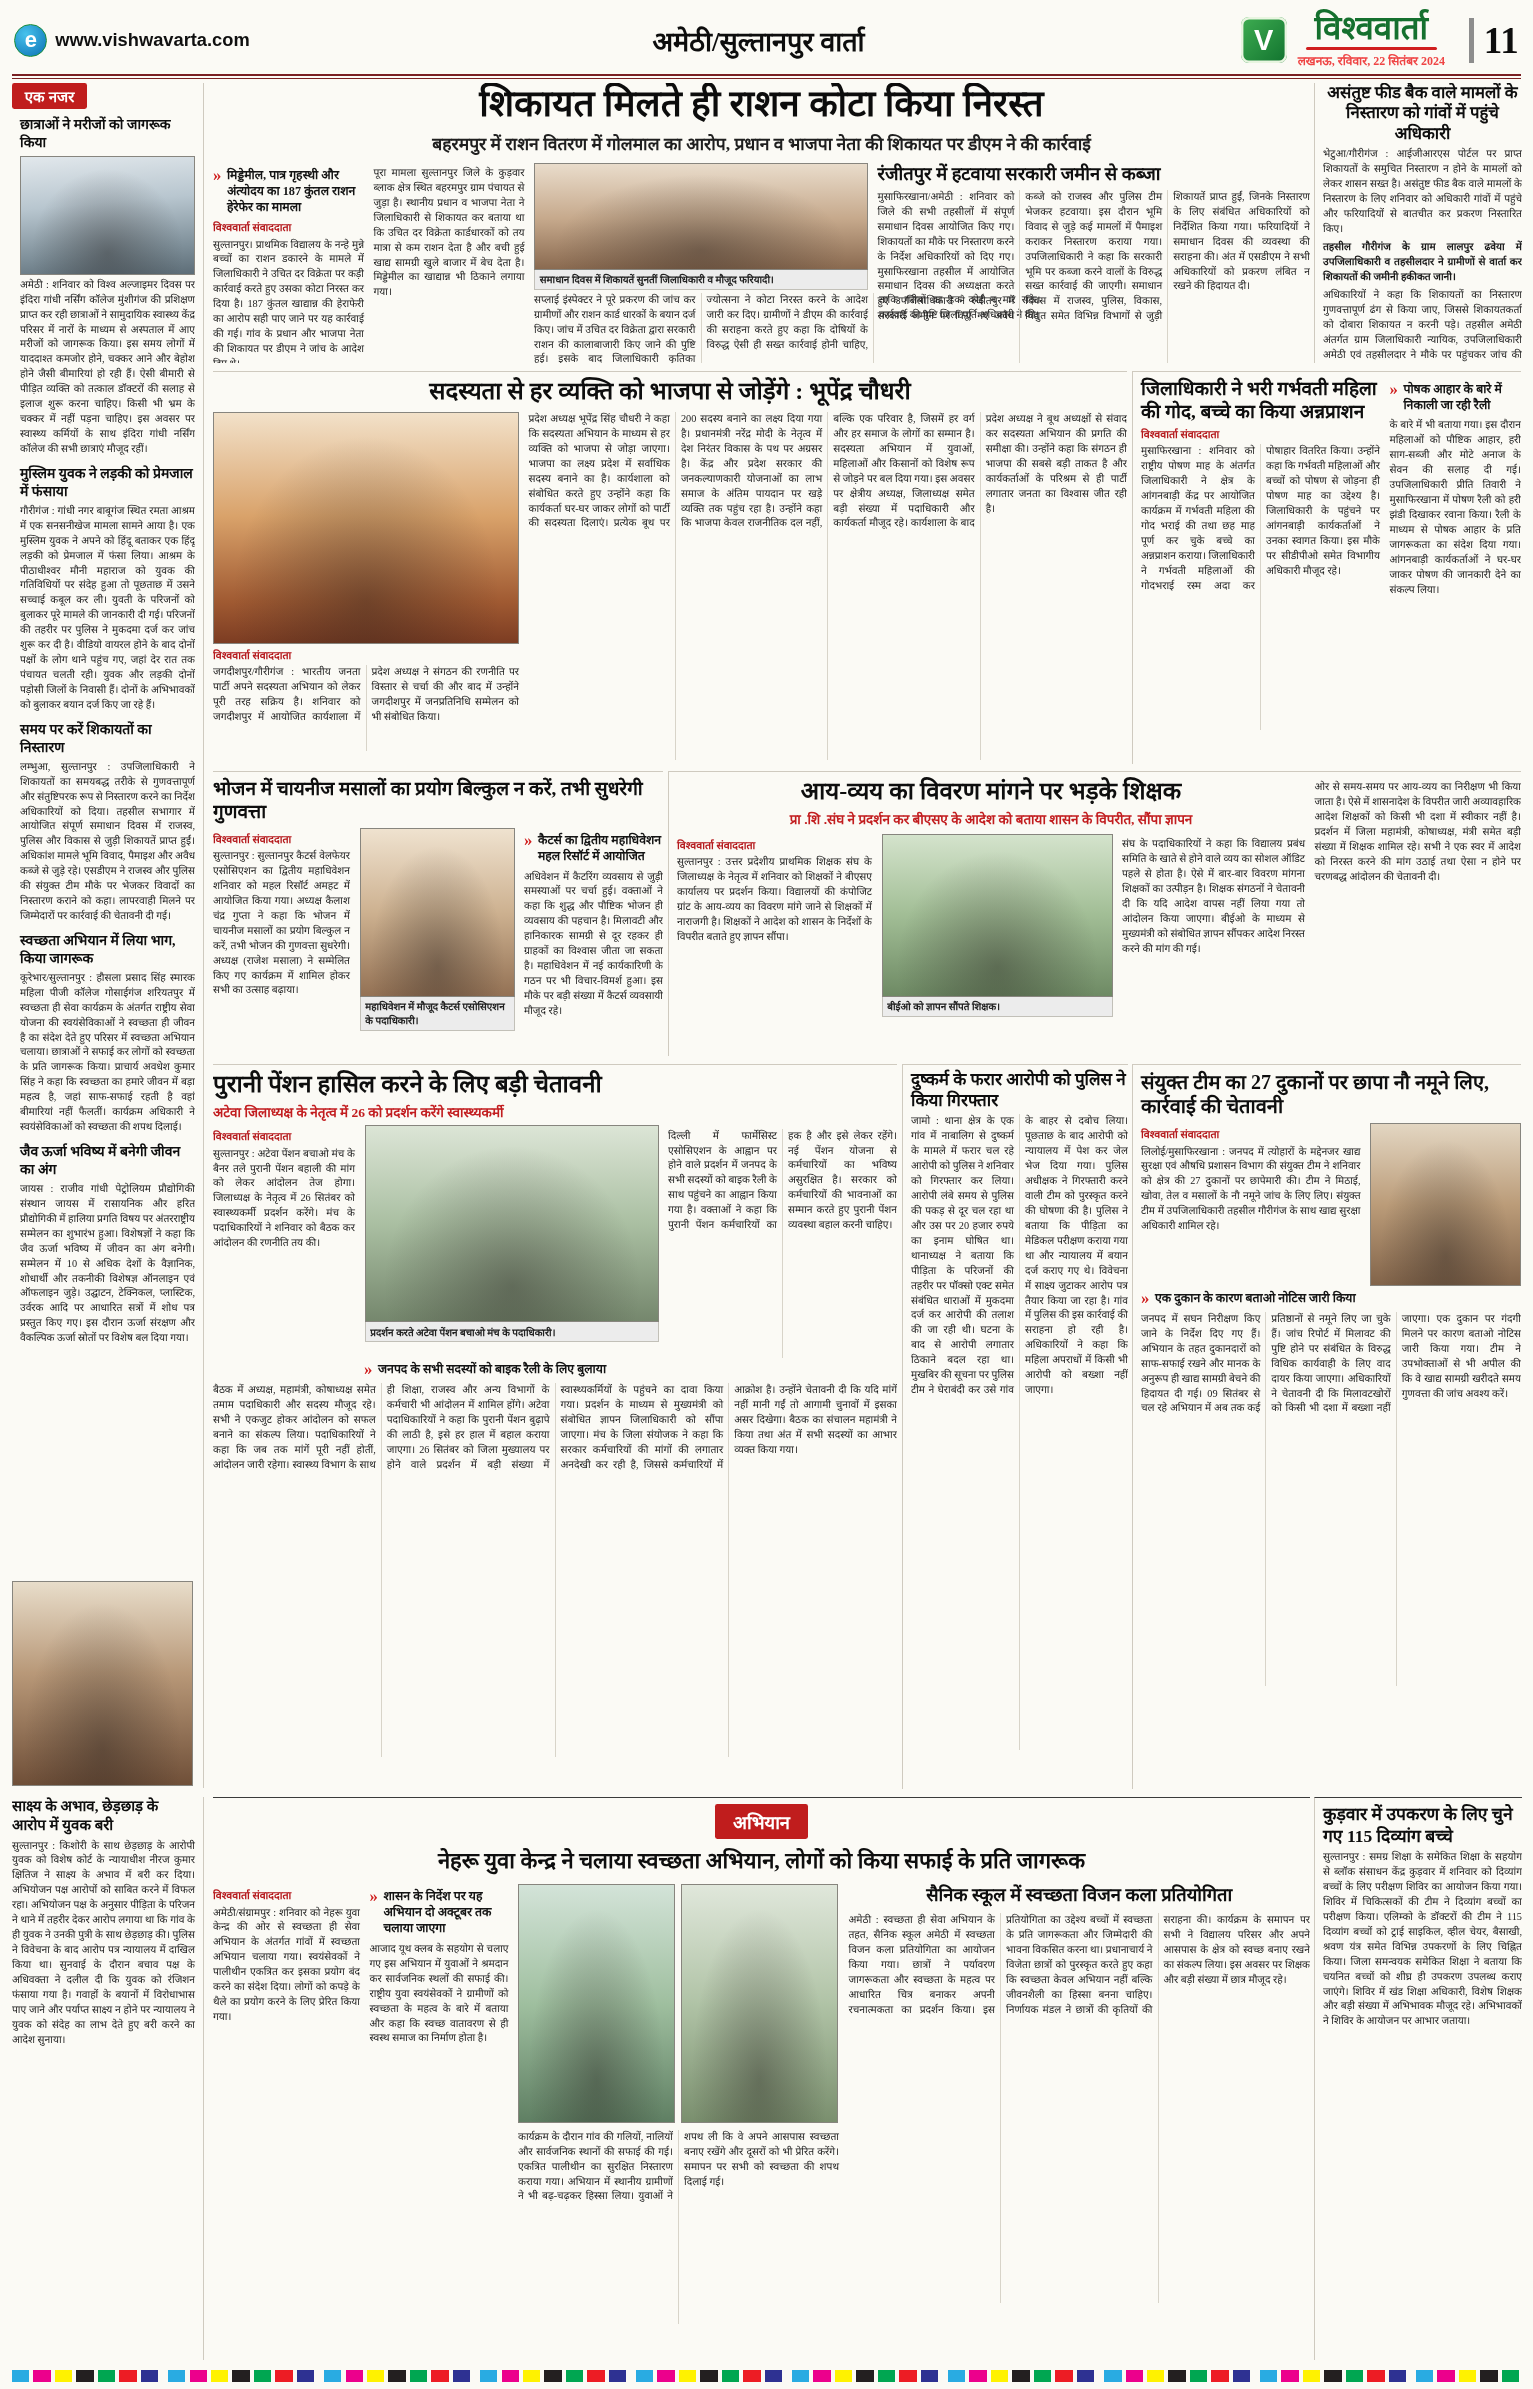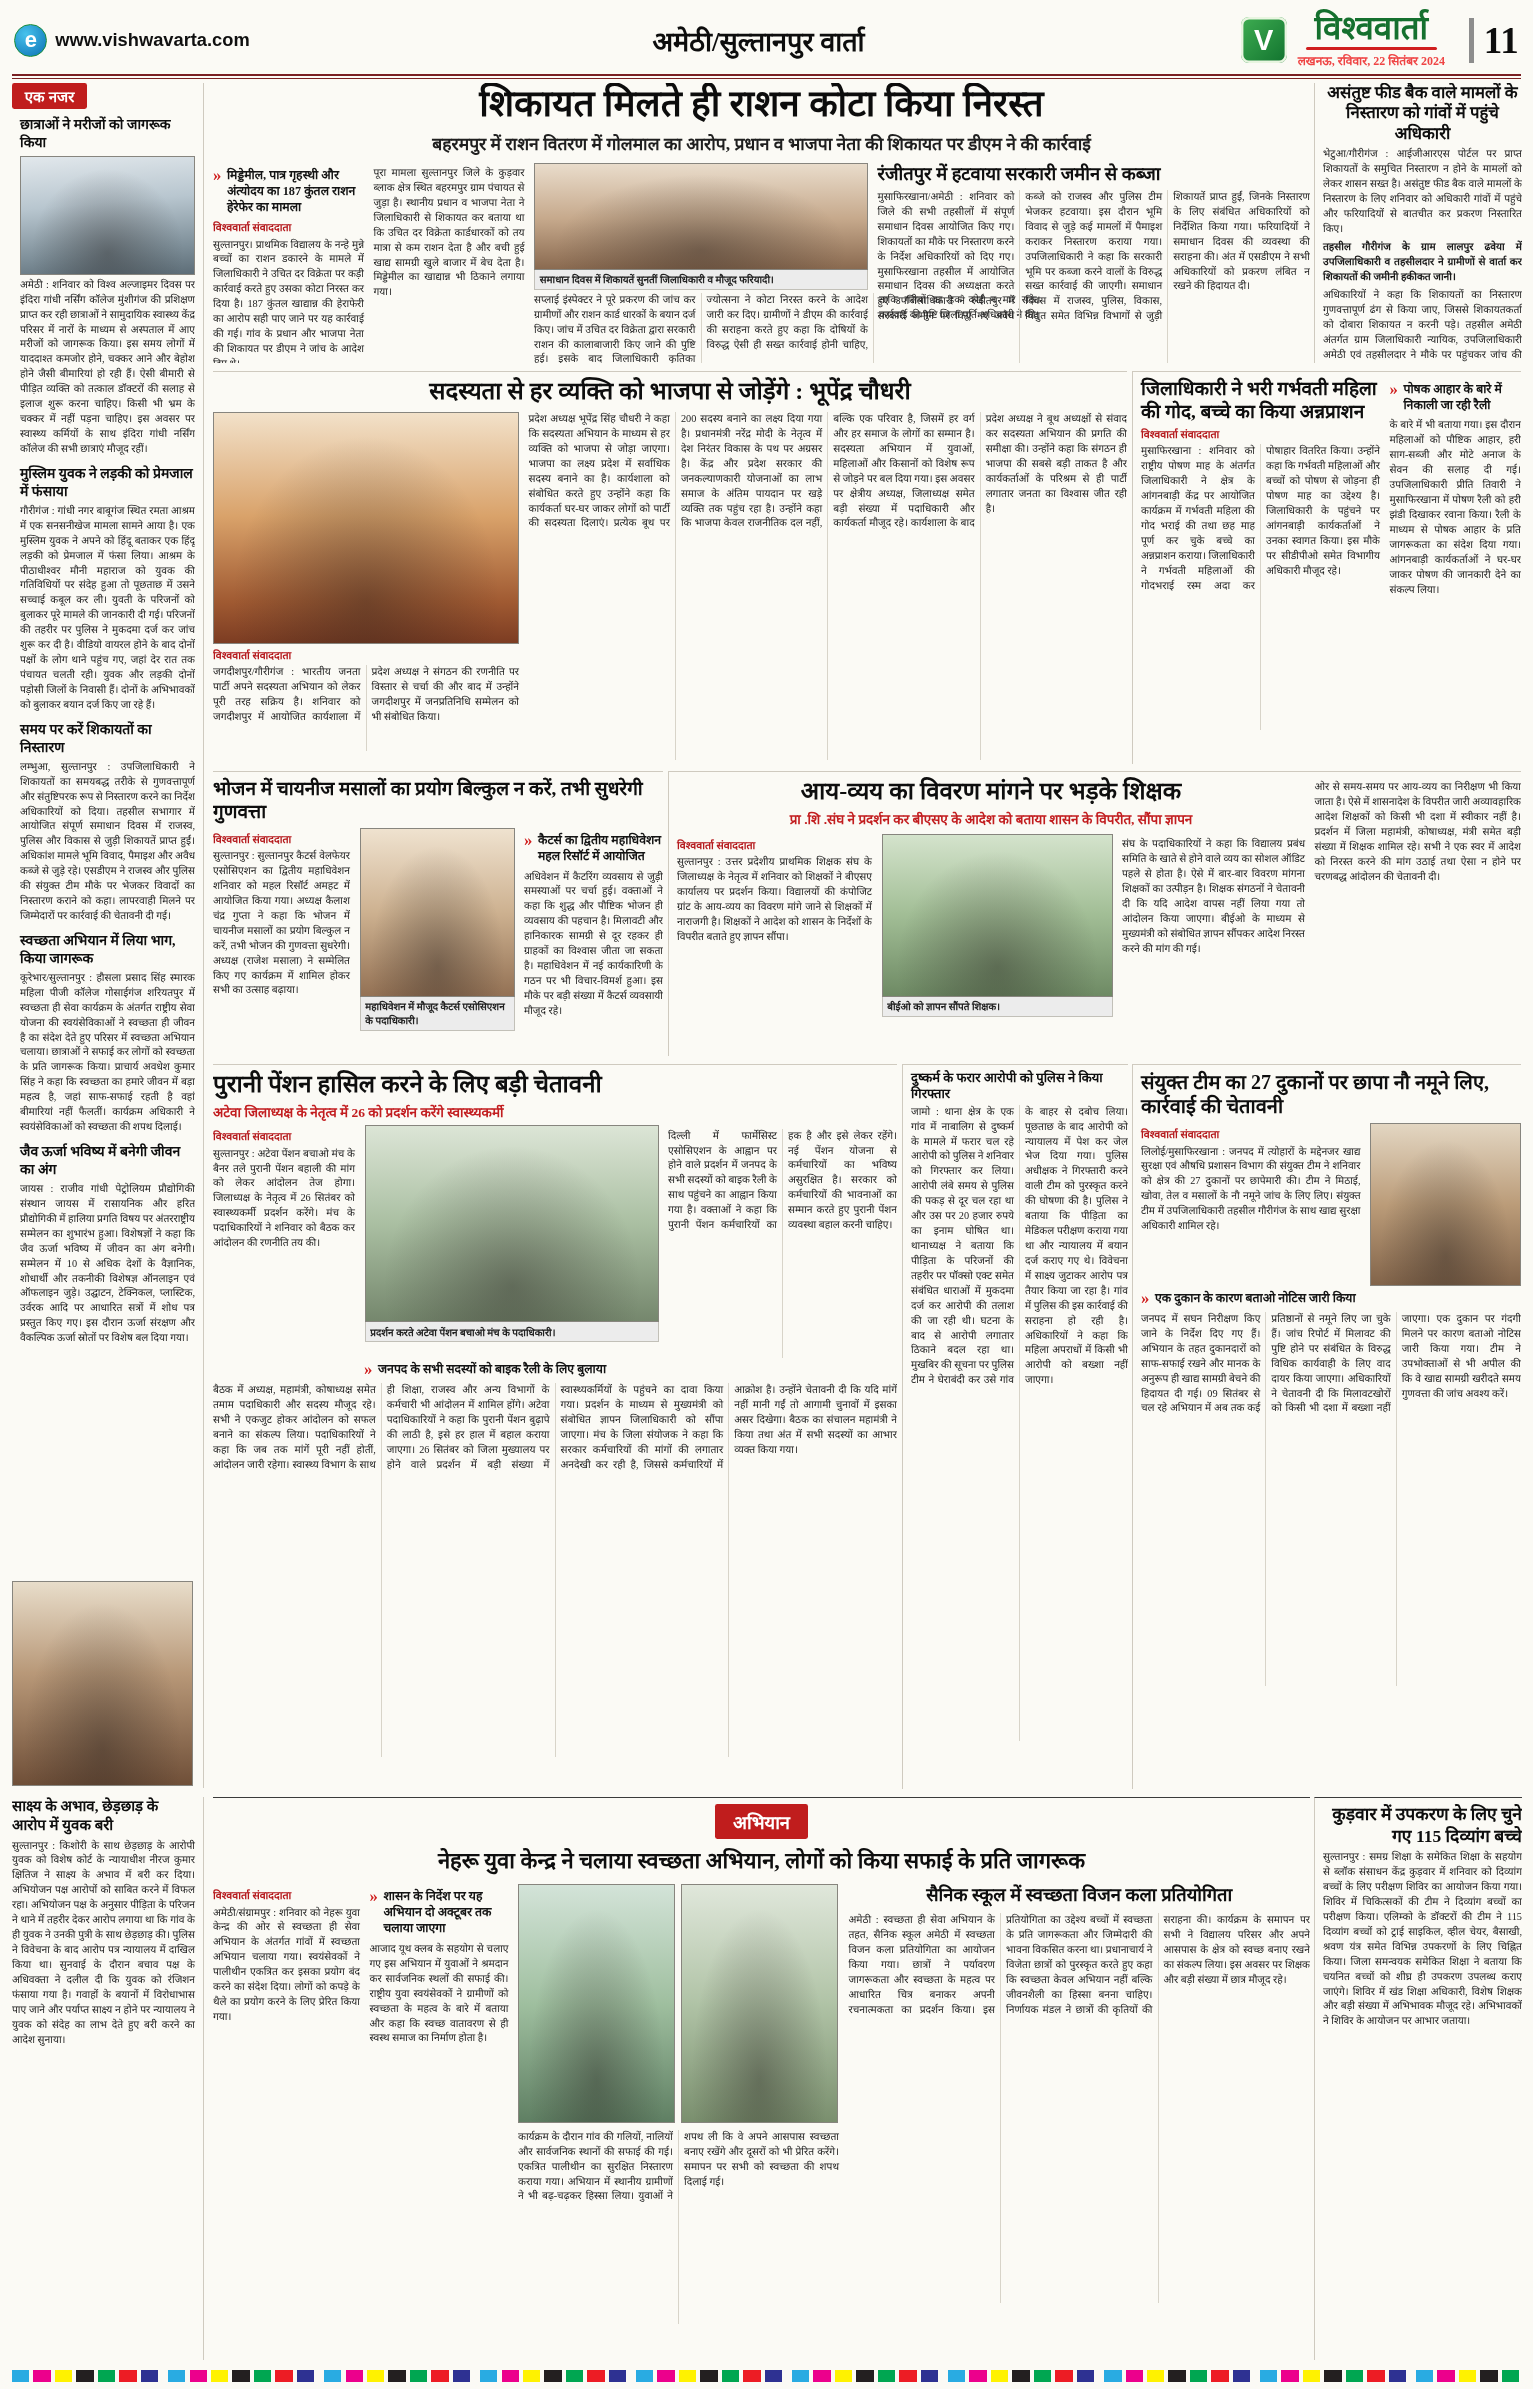--- a/index.html
+++ b/index.html
@@ -259,21 +259,21 @@
       <p class="body-txt cols2" style="flex:1;height:229px;">दिल्ली में फार्मेसिस्ट एसोसिएशन के आह्वान पर होने वाले प्रदर्शन में जनपद के सभी सदस्यों को बाइक रैली के साथ पहुंचने का आह्वान किया गया है। वक्ताओं ने कहा कि पुरानी पेंशन कर्मचारियों का हक है और इसे लेकर रहेंगे। नई पेंशन योजना से कर्मचारियों का भविष्य असुरक्षित है। सरकार को कर्मचारियों की भावनाओं का सम्मान करते हुए पुरानी पेंशन व्यवस्था बहाल करनी चाहिए।</p>
     </div>
     <div class="note" style="width:294px;margin-left:151px;">
       <span class="mk">»</span>
       <span>जनपद के सभी सदस्यों को बाइक रैली के लिए बुलाया</span>
     </div>
     <p class="body-txt cols4" style="height:374px;">बैठक में अध्यक्ष, महामंत्री, कोषाध्यक्ष समेत तमाम पदाधिकारी और सदस्य मौजूद रहे। सभी ने एकजुट होकर आंदोलन को सफल बनाने का संकल्प लिया। पदाधिकारियों ने कहा कि जब तक मांगें पूरी नहीं होतीं, आंदोलन जारी रहेगा। स्वास्थ्य विभाग के साथ ही शिक्षा, राजस्व और अन्य विभागों के कर्मचारी भी आंदोलन में शामिल होंगे। अटेवा पदाधिकारियों ने कहा कि पुरानी पेंशन बुढ़ापे की लाठी है, इसे हर हाल में बहाल कराया जाएगा। 26 सितंबर को जिला मुख्यालय पर होने वाले प्रदर्शन में बड़ी संख्या में स्वास्थ्यकर्मियों के पहुंचने का दावा किया गया। प्रदर्शन के माध्यम से मुख्यमंत्री को संबोधित ज्ञापन जिलाधिकारी को सौंपा जाएगा। मंच के जिला संयोजक ने कहा कि सरकार कर्मचारियों की मांगों की लगातार अनदेखी कर रही है, जिससे कर्मचारियों में आक्रोश है। उन्होंने चेतावनी दी कि यदि मांगें नहीं मानी गईं तो आगामी चुनावों में इसका असर दिखेगा। बैठक का संचालन महामंत्री ने किया तथा अंत में सभी सदस्यों का आभार व्यक्त किया गया।</p>
   </section>
 
   <section class="dushkarm">
-    <h3 class="h-md" style="font-size:13px;">दुष्कर्म के फरार आरोपी को पुलिस ने किया गिरफ्तार</h3>
+    <h3 class="h-md" style="font-size:17px;">दुष्कर्म के फरार आरोपी को पुलिस ने किया गिरफ्तार</h3>
     <p class="body-txt cols2" style="height:636px;">जामो : थाना क्षेत्र के एक गांव में नाबालिग से दुष्कर्म के मामले में फरार चल रहे आरोपी को पुलिस ने शनिवार को गिरफ्तार कर लिया। आरोपी लंबे समय से पुलिस की पकड़ से दूर चल रहा था और उस पर 20 हजार रुपये का इनाम घोषित था। थानाध्यक्ष ने बताया कि पीड़िता के परिजनों की तहरीर पर पॉक्सो एक्ट समेत संबंधित धाराओं में मुकदमा दर्ज कर आरोपी की तलाश की जा रही थी। घटना के बाद से आरोपी लगातार ठिकाने बदल रहा था। मुखबिर की सूचना पर पुलिस टीम ने घेराबंदी कर उसे गांव के बाहर से दबोच लिया। पूछताछ के बाद आरोपी को न्यायालय में पेश कर जेल भेज दिया गया। पुलिस अधीक्षक ने गिरफ्तारी करने वाली टीम को पुरस्कृत करने की घोषणा की है। पुलिस ने बताया कि पीड़िता का मेडिकल परीक्षण कराया गया था और न्यायालय में बयान दर्ज कराए गए थे। विवेचना में साक्ष्य जुटाकर आरोप पत्र तैयार किया जा रहा है। गांव में पुलिस की इस कार्रवाई की सराहना हो रही है। अधिकारियों ने कहा कि महिला अपराधों में किसी भी आरोपी को बख्शा नहीं जाएगा।</p>
   </section>
 
   <section class="chhapa">
     <h2 class="h-md" style="font-size:20px;">संयुक्त टीम का 27 दुकानों पर छापा नौ नमूने लिए, कार्रवाई की चेतावनी</h2>
     <div class="row" style="margin-top:4.8px;">
       <div style="flex:1;">
         <div class="byline">विश्ववार्ता संवाददाता</div>
         <p class="body-txt">लिलोई/मुसाफिरखाना : जनपद में त्योहारों के मद्देनजर खाद्य सुरक्षा एवं औषधि प्रशासन विभाग की संयुक्त टीम ने शनिवार को क्षेत्र की 27 दुकानों पर छापेमारी की। टीम ने मिठाई, खोवा, तेल व मसालों के नौ नमूने जांच के लिए लिए। संयुक्त टीम में उपजिलाधिकारी तहसील गौरीगंज के साथ खाद्य सुरक्षा अधिकारी शामिल रहे।</p>
       </div>
@@ -313,21 +313,21 @@
         <p class="body-txt cols2" style="margin-top:6.4px;height:194px;">कार्यक्रम के दौरान गांव की गलियों, नालियों और सार्वजनिक स्थानों की सफाई की गई। एकत्रित पालीथीन का सुरक्षित निस्तारण कराया गया। अभियान में स्थानीय ग्रामीणों ने भी बढ़-चढ़कर हिस्सा लिया। युवाओं ने शपथ ली कि वे अपने आसपास स्वच्छता बनाए रखेंगे और दूसरों को भी प्रेरित करेंगे। समापन पर सभी को स्वच्छता की शपथ दिलाई गई।</p>
       </div>
       <div style="flex:1;">
         <h3 class="h-md center">सैनिक स्कूल में स्वच्छता विजन कला प्रतियोगिता</h3>
         <p class="body-txt cols3" style="margin-top:6.4px;height:390px;">अमेठी : स्वच्छता ही सेवा अभियान के तहत, सैनिक स्कूल अमेठी में स्वच्छता विजन कला प्रतियोगिता का आयोजन किया गया। छात्रों ने पर्यावरण जागरूकता और स्वच्छता के महत्व पर आधारित चित्र बनाकर अपनी रचनात्मकता का प्रदर्शन किया। इस प्रतियोगिता का उद्देश्य बच्चों में स्वच्छता के प्रति जागरूकता और जिम्मेदारी की भावना विकसित करना था। प्रधानाचार्य ने विजेता छात्रों को पुरस्कृत करते हुए कहा कि स्वच्छता केवल अभियान नहीं बल्कि जीवनशैली का हिस्सा बनना चाहिए। निर्णायक मंडल ने छात्रों की कृतियों की सराहना की। कार्यक्रम के समापन पर सभी ने विद्यालय परिसर और अपने आसपास के क्षेत्र को स्वच्छ बनाए रखने का संकल्प लिया। इस अवसर पर शिक्षक और बड़ी संख्या में छात्र मौजूद रहे।</p>
       </div>
     </div>
   </section>
 
   <section class="kudwar">
-    <h3 class="h-md" style="font-size:17.5px;text-align:right;">कुड़वार में उपकरण के लिए चुने गए 115 दिव्यांग बच्चे</h3>
+    <h3 class="h-md" style="font-size:17.5px;">कुड़वार में उपकरण के लिए चुने गए 115 दिव्यांग बच्चे</h3>
     <p class="body-txt">सुल्तानपुर : समग्र शिक्षा के समेकित शिक्षा के सहयोग से ब्लॉक संसाधन केंद्र कुड़वार में शनिवार को दिव्यांग बच्चों के लिए परीक्षण शिविर का आयोजन किया गया। शिविर में चिकित्सकों की टीम ने दिव्यांग बच्चों का परीक्षण किया। एलिम्को के डॉक्टरों की टीम ने 115 दिव्यांग बच्चों को ट्राई साइकिल, व्हील चेयर, बैसाखी, श्रवण यंत्र समेत विभिन्न उपकरणों के लिए चिह्नित किया। जिला समन्वयक समेकित शिक्षा ने बताया कि चयनित बच्चों को शीघ्र ही उपकरण उपलब्ध कराए जाएंगे। शिविर में खंड शिक्षा अधिकारी, विशेष शिक्षक और बड़ी संख्या में अभिभावक मौजूद रहे। अभिभावकों ने शिविर के आयोजन पर आभार जताया।</p>
   </section>
 
   <section class="sakshya">
     <h3 class="h-sm" style="font-size:15px;">साक्ष्य के अभाव, छेड़छाड़ के आरोप में युवक बरी</h3>
     <p class="body-txt">सुल्तानपुर : किशोरी के साथ छेड़छाड़ के आरोपी युवक को विशेष कोर्ट के न्यायाधीश नीरज कुमार क्षितिज ने साक्ष्य के अभाव में बरी कर दिया। अभियोजन पक्ष आरोपों को साबित करने में विफल रहा। अभियोजन पक्ष के अनुसार पीड़िता के परिजन ने थाने में तहरीर देकर आरोप लगाया था कि गांव के ही युवक ने उनकी पुत्री के साथ छेड़छाड़ की। पुलिस ने विवेचना के बाद आरोप पत्र न्यायालय में दाखिल किया था। सुनवाई के दौरान बचाव पक्ष के अधिवक्ता ने दलील दी कि युवक को रंजिशन फंसाया गया है। गवाहों के बयानों में विरोधाभास पाए जाने और पर्याप्त साक्ष्य न होने पर न्यायालय ने युवक को संदेह का लाभ देते हुए बरी करने का आदेश सुनाया।</p>
   </section>
 
   <div class="strip"></div>
 

